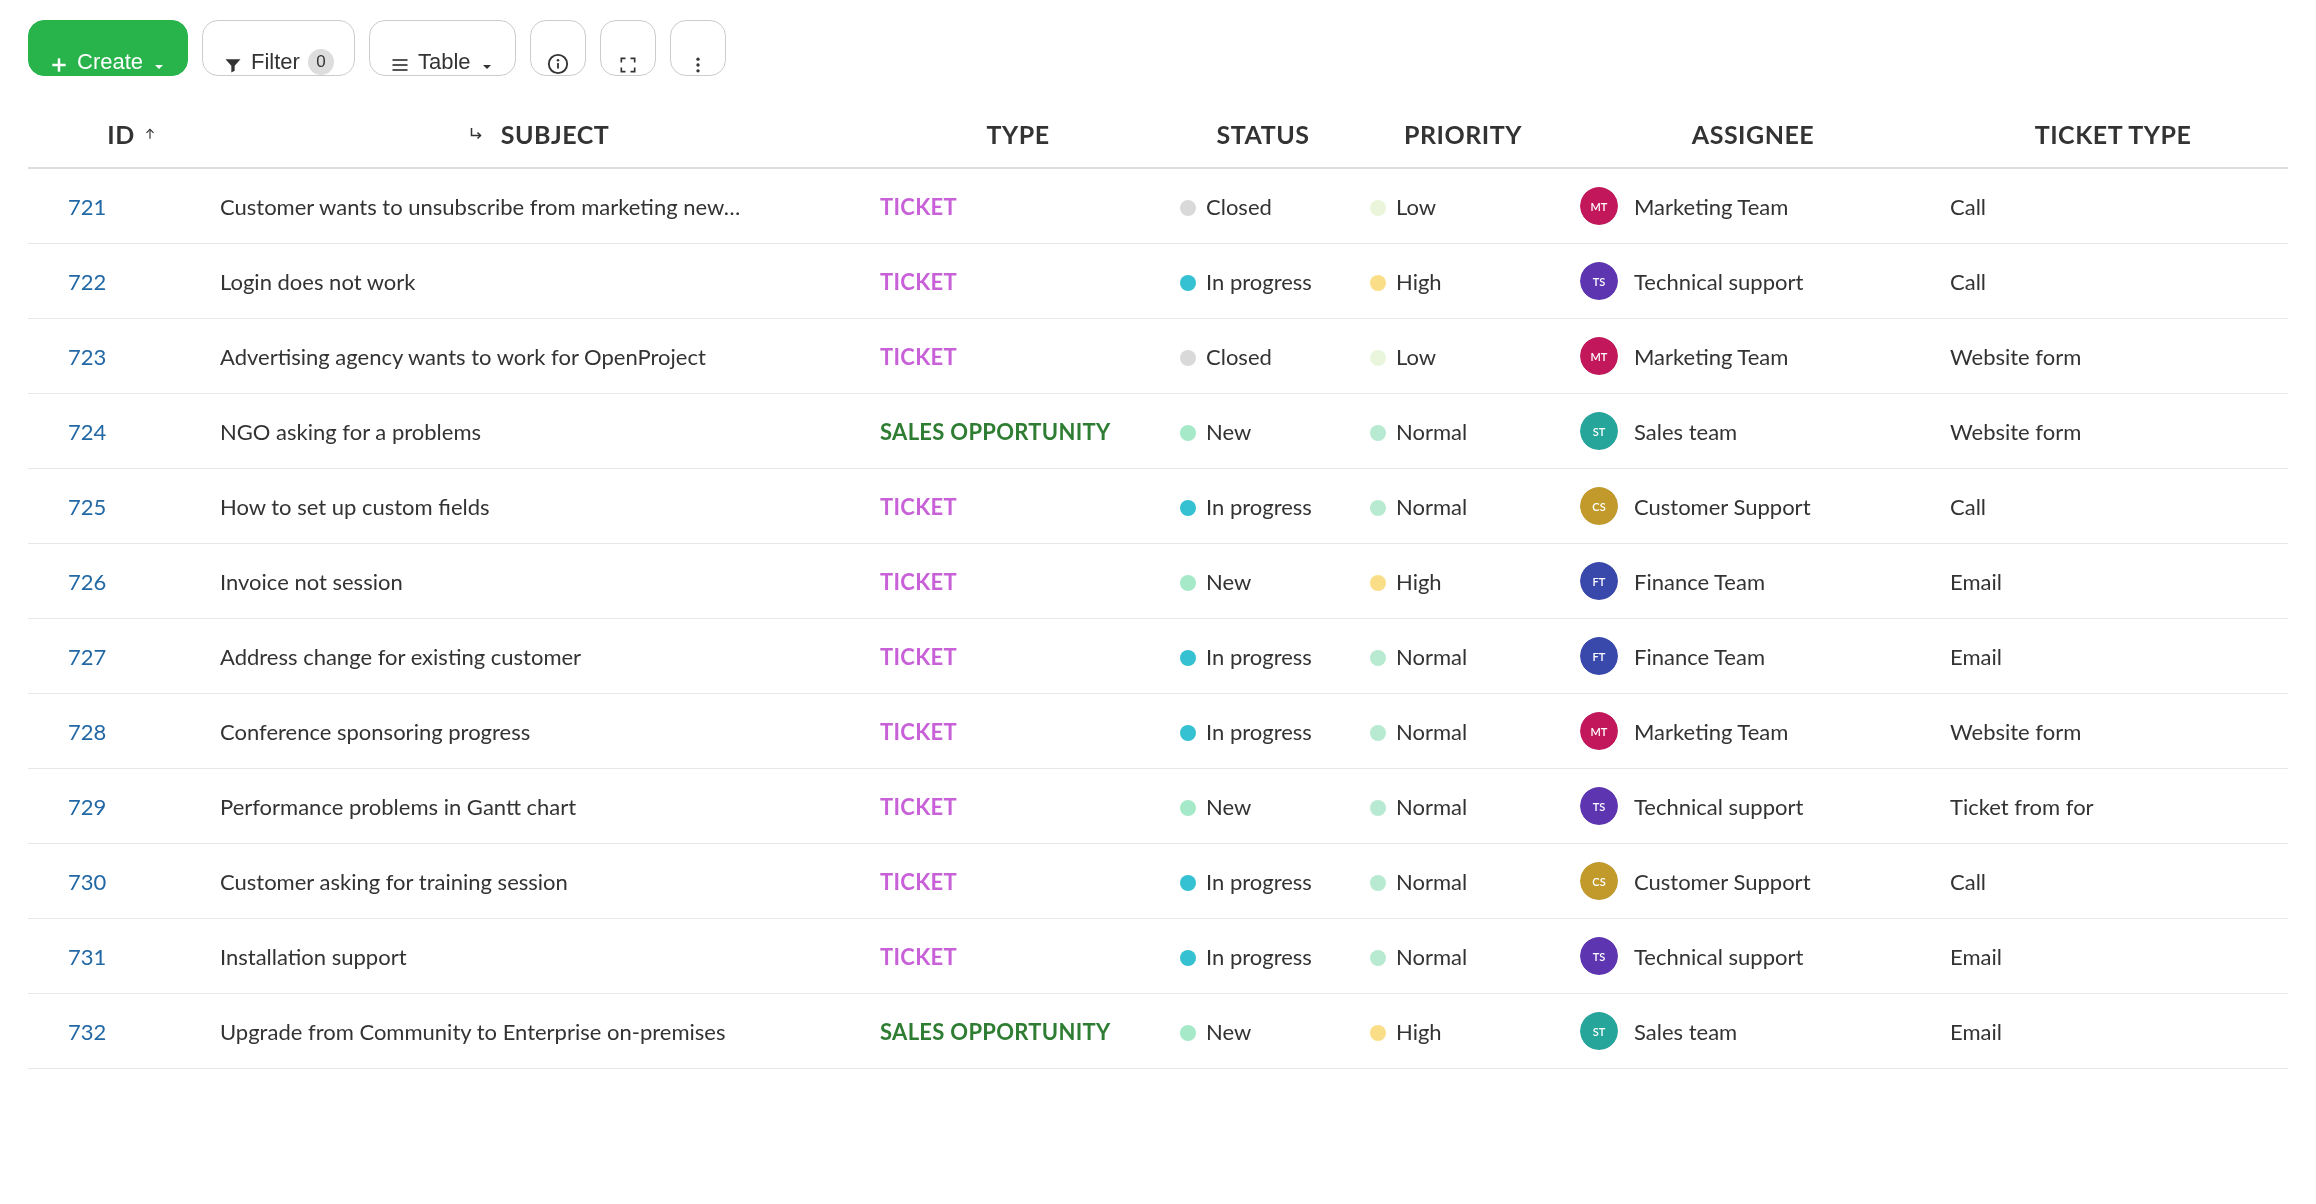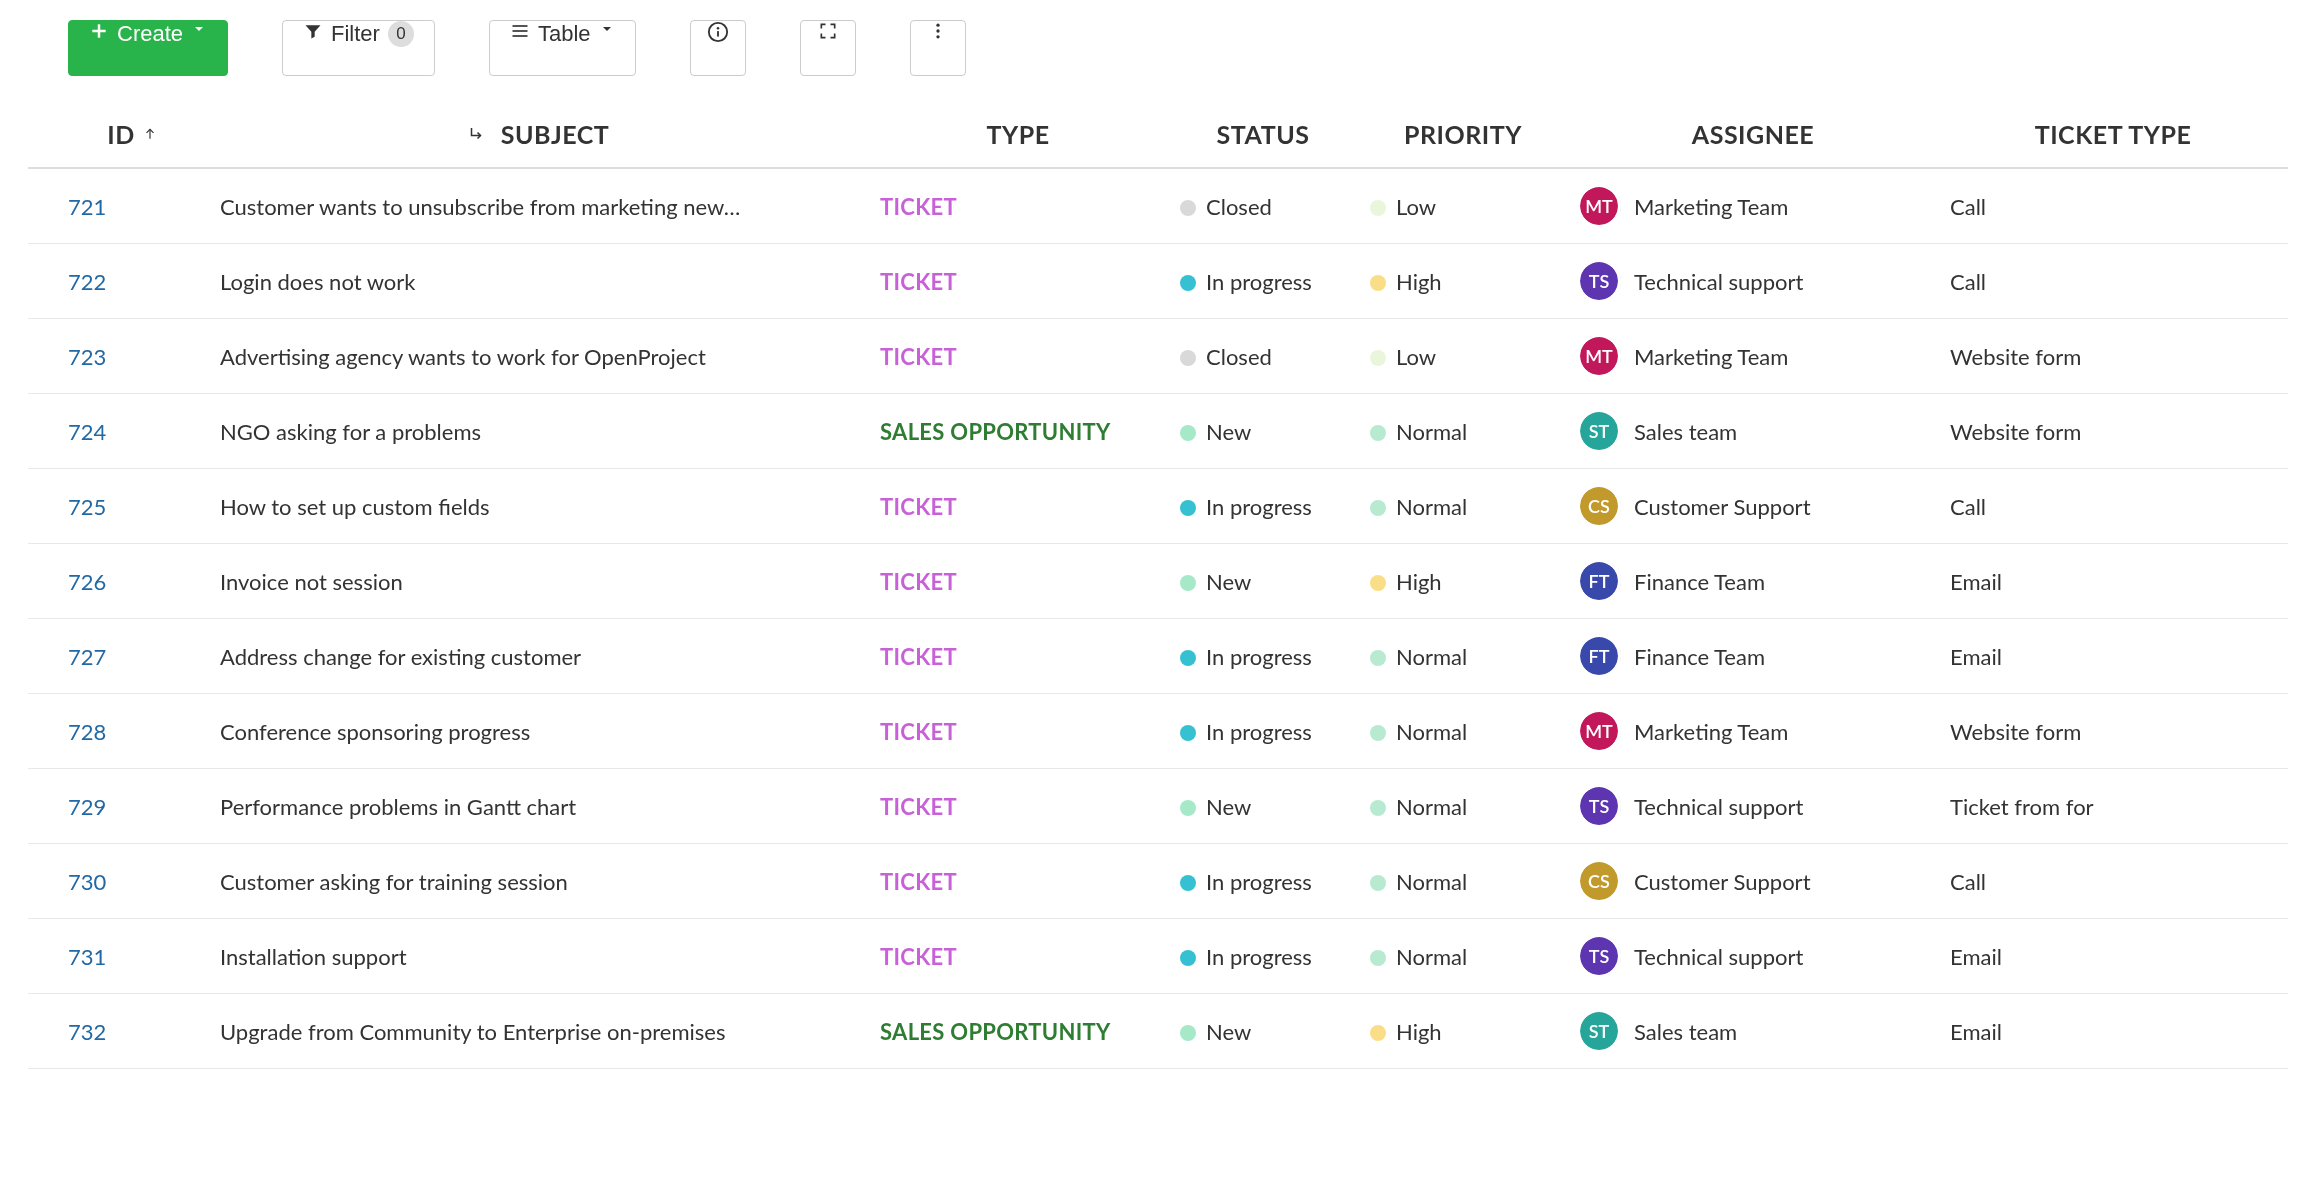--- a/index.html
+++ b/index.html
@@ -19,31 +19,30 @@
     margin-bottom: 28px;
   }
   .page-title {
     font-size: 40px;
     font-weight: 600;
     color: #555;
   }
   .toolbar { display: flex; gap: 14px; align-items: center; }
   .btn {
     display: inline-flex;
-    align-items: flex-start;
+    align-items: flex-end;
     gap: 8px;
     background: #fff;
     border: 1px solid #ccc;
-    border-radius: 4px;
+    border-radius: 16px;
     padding: 0 20px;
     height: 56px;
     font-size: 22px;
     color: #333;
     cursor: pointer;
-    margin-left: 40px;
   }
   .btn svg { flex-shrink: 0; }
   .btn-green {
     background: #28b44b;
     border-color: #28b44b;
     color: #fff;
     font-weight: 500;
   }
   .btn-icon-only { width: 56px; padding: 0; justify-content: center; }
   .badge {
@@ -102,21 +101,21 @@
     width: 16px; height: 16px;
     border-radius: 50%;
     margin-right: 10px;
     vertical-align: -1px;
   }
   .assignee { display: flex; align-items: center; gap: 16px; }
   .avatar {
     width: 38px; height: 38px;
     border-radius: 50%;
     display: flex; align-items: center; justify-content: center;
-    color: #fff; font-weight: 600; font-size: 18px;
+    color: #fff; font-weight: 600; font-size: 11px;
     outline: 3px solid #fff;
     box-shadow: 2px 0 0 1px rgba(0,0,0,0.15);
   }
   .th-subject-icon { margin-right: 8px; vertical-align: -2px; }
 </style>
 </head>
 <body>
 <div class="container">
 
 <div class="header">

